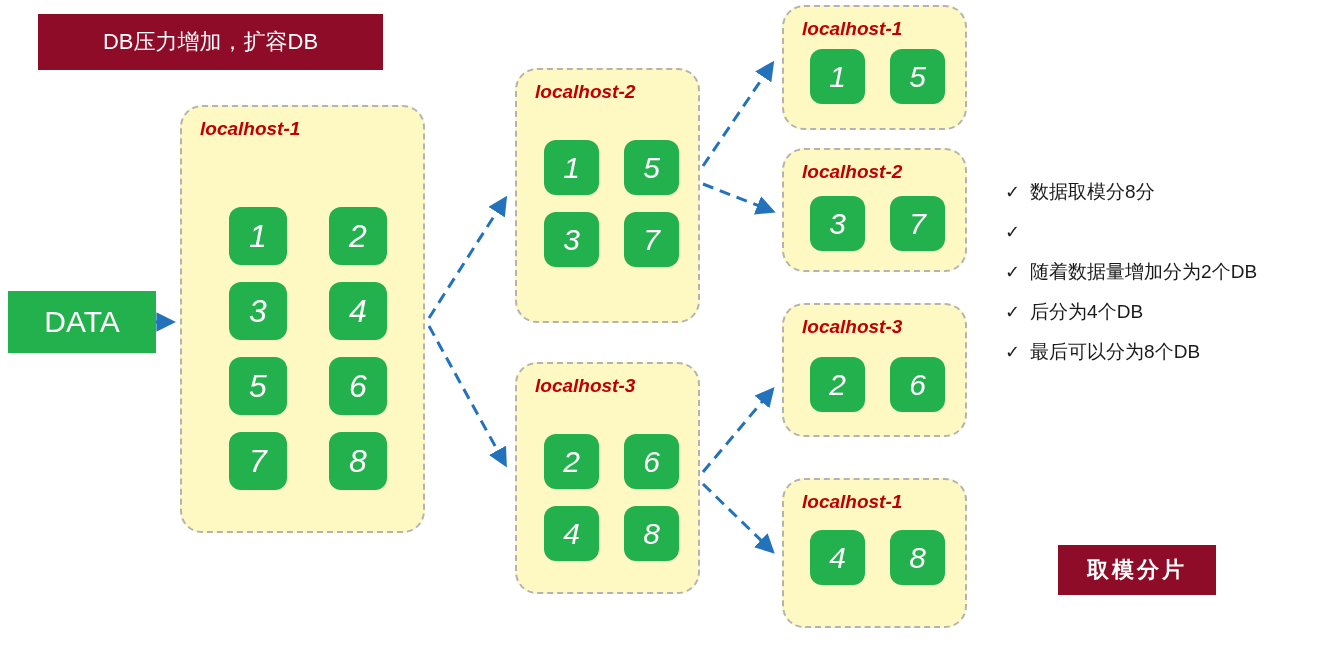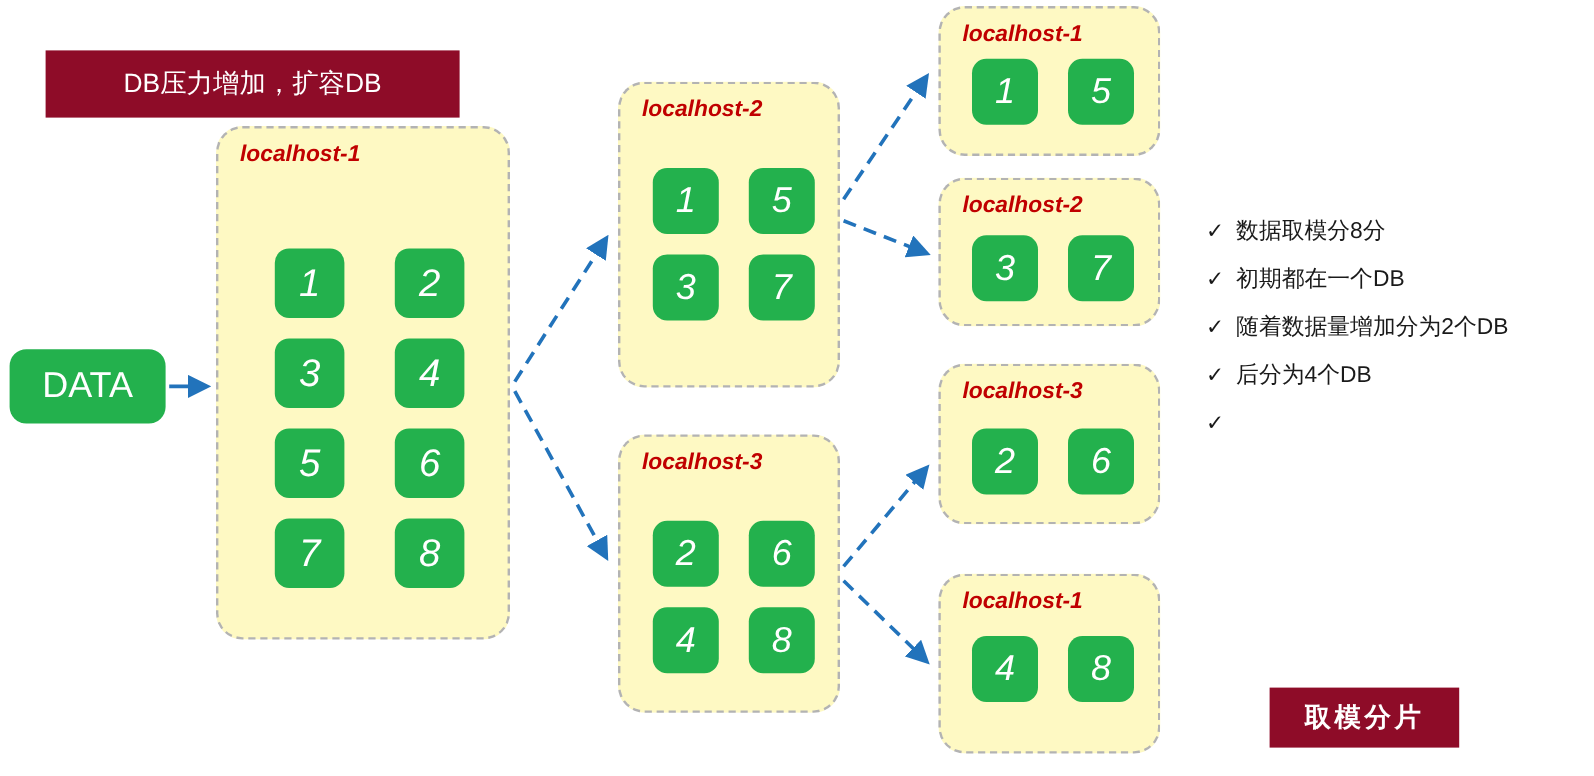--- a/index.html
+++ b/index.html
@@ -17,28 +17,27 @@
   .arrow-line { stroke: var(--arrow-blue, #2273bb); stroke-width: 3; fill: none; }
   .arrow-line.dashed { stroke-dasharray: 11 7; }
   .arrowhead { fill: var(--arrow-blue, #2273bb); }
 
   .banner {
     position: absolute;
     background: var(--banner-maroon, #8e0c28);
     color: #ffffff;
     display: flex; align-items: center; justify-content: center;
     white-space: nowrap;
-    margin-top: 28px;
   }
   .banner.top    { left: 38px;  top: 14px;  width: 345px; height: 56px; font-size: 22px; }
   .banner.bottom { left: 1058px; top: 545px; width: 158px; height: 50px; font-size: 22px; letter-spacing: 3px; font-weight: bold; }
 
   .data-box {
-    position: absolute; left: 8px; top: 291px; width: 130px; height: 62px;
-    background: var(--tile-green, #23b14d); border-radius: 14px;
+    position: absolute; left: 8px; top: 291px; width: 148px; height: 62px;
+    background: var(--tile-green, #23b14d); border-radius: 0;
     color: #ffffff; font-size: 30px;
     display: flex; align-items: center; justify-content: center;
   }
 
   .host-box {
     position: absolute;
     border: 2px dashed var(--border-gray, #b3b3b3);
     border-radius: 22px;
     background: #fef9c3;
     box-sizing: border-box;
@@ -171,30 +170,30 @@
     </div>
   </div>
 
   <ul class="notes">
     <li>
       <span class="check">✓</span>
       <span>数据取模分8分</span>
     </li>
     <li>
       <span class="check">✓</span>
-      <span>初期都在一个DB</span>
     </li>
     <li>
       <span class="check">✓</span>
       <span>随着数据量增加分为2个DB</span>
     </li>
     <li>
       <span class="check">✓</span>
       <span>后分为4个DB</span>
     </li>
     <li>
       <span class="check">✓</span>
+      <span>最后可以分为8个DB</span>
     </li>
   </ul>
 
   <div class="banner bottom">取模分片</div>
 
 </div>
 
 </body></html>

